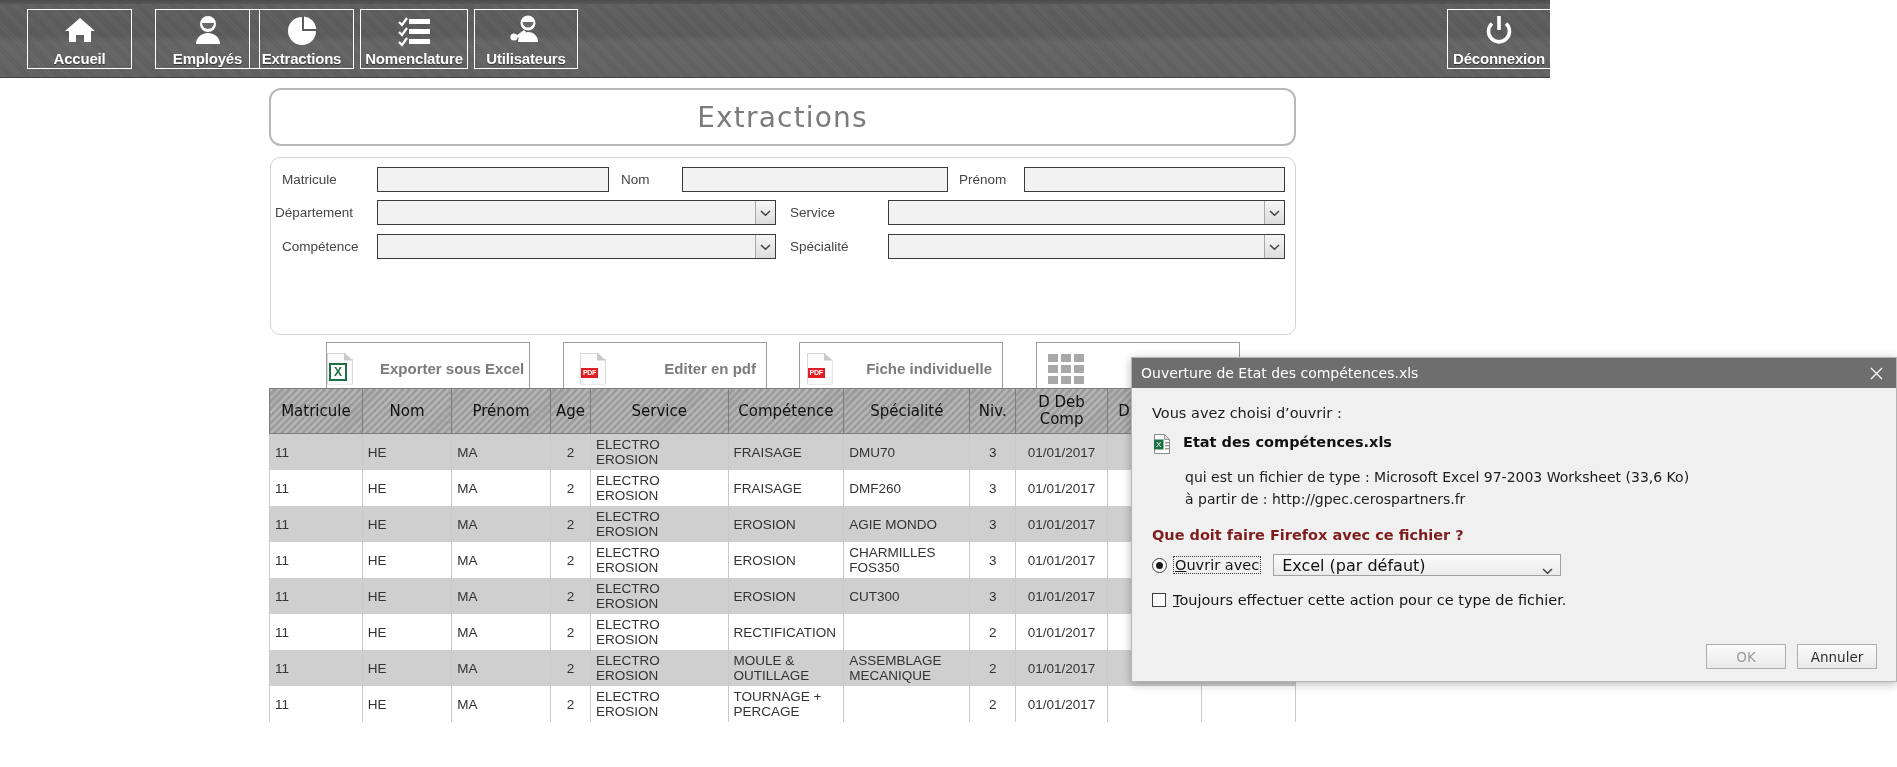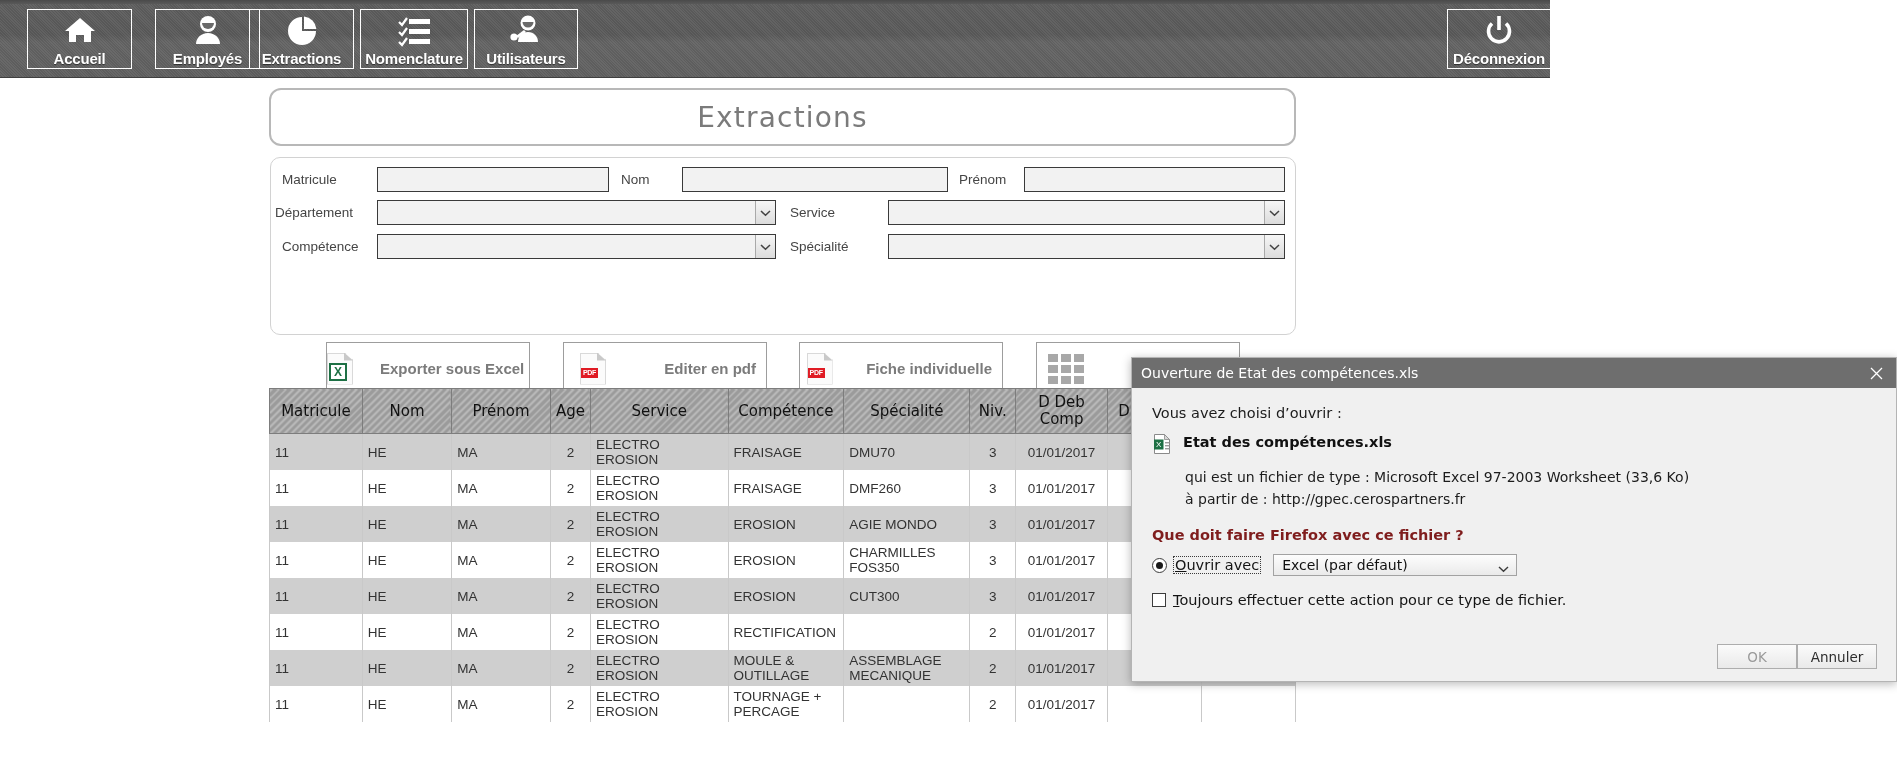--- a/index.html
+++ b/index.html
@@ -242,36 +242,36 @@
   }
   .radio.on::after {
     content: ""; position: absolute; left: 3px; top: 3px;
     width: 7px; height: 7px; border-radius: 50%; background: #1a1a1a;
   }
   .optlabel { font-size: 14.5px; color: #141414; white-space: nowrap; }
   .optlabel.focus { outline: 1px dotted #3b3b3b; padding: 0 1px; }
   .optlabel u { text-decoration: underline; }
   .combo {
     margin-left: 13px;
-    width: 244px; height: 22px;
+    width: 288px; height: 22px;
     border: 1px solid #a2a2a2;
     background: linear-gradient(#fdfdfd,#eaeaea);
-    font-size: 14px; color: #111;
+    font-size: 16px; color: #111;
     display: flex; align-items: center;
     padding-left: 8px; position: relative;
     cursor: pointer;
   }
   .combo .ca { position: absolute; right: 7px; top: 5px; }
   .checkbox {
     width: 14px; height: 14px; border: 1px solid #3c3c3c;
     background: #fff; margin-right: 7px; flex: 0 0 auto;
   }
   .dlg .foot {
     position: absolute; right: 19px; bottom: 14px;
-    display: flex; gap: 0;
+    display: flex; gap: 11px;
   }
   .dbtn {
     width: 80px; height: 25px;
     border: 1px solid #adadad;
     background: linear-gradient(#fbfbfb,#e9e9e9);
     font-size: 13.5px; color: #2d2d2d;
     display: flex; align-items: center; justify-content: center;
     cursor: pointer;
   }
   .dbtn.disabled { color: #9a9a9a; }

